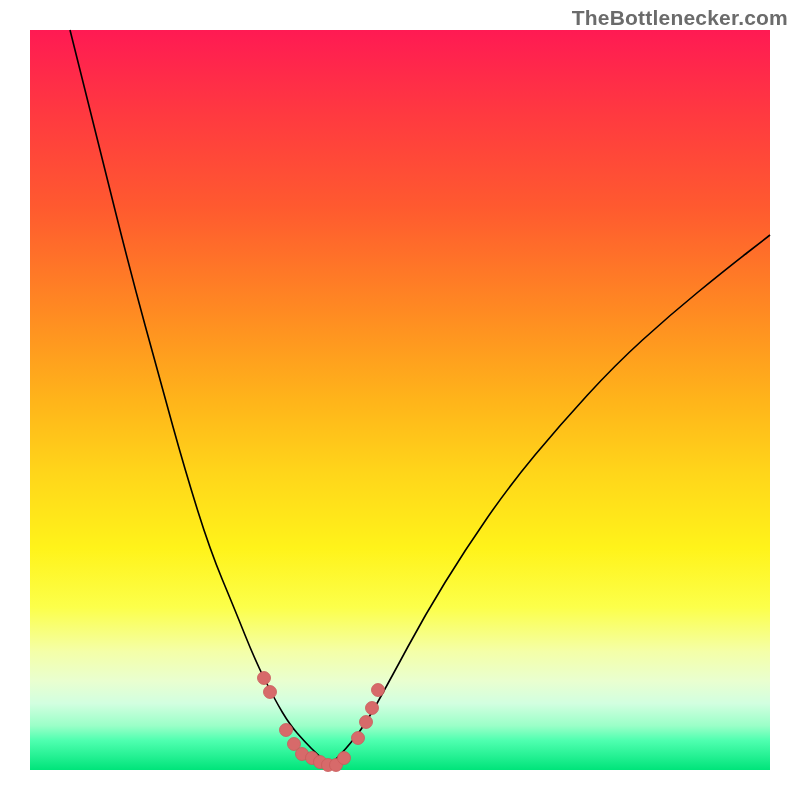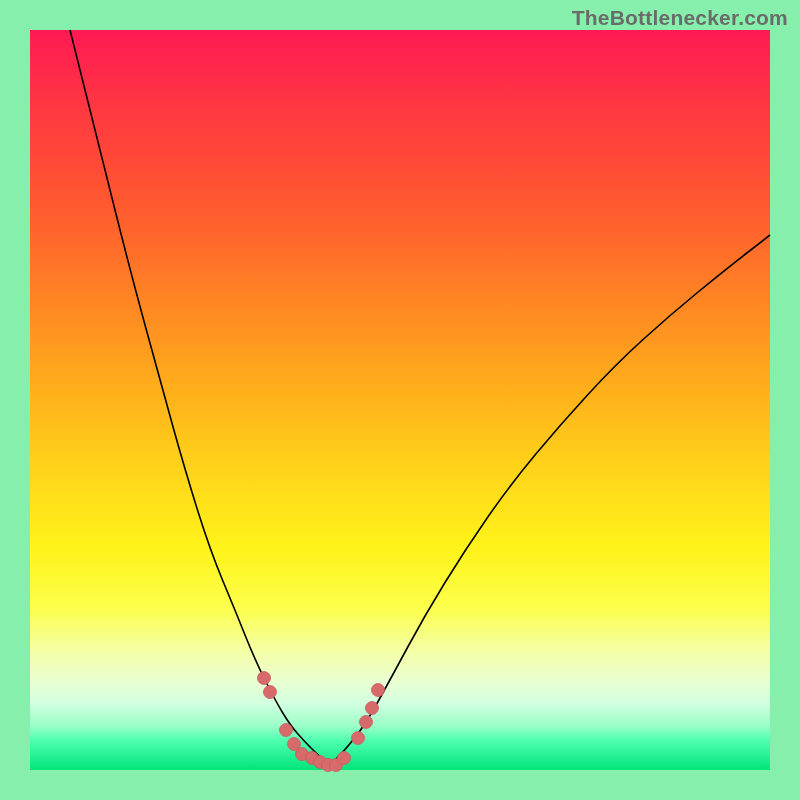--- a/index.html
+++ b/index.html
@@ -8,21 +8,21 @@
     width: 800px;
     height: 800px;
     overflow: hidden;
     background: #000;
     font-family: Arial, Helvetica, sans-serif;
   }
   .frame {
     position: relative;
     width: 800px;
     height: 800px;
-    background: #86efac;
+    background: #ffffff;
   }
   .plot {
     position: absolute;
     left: 30px;
     top: 30px;
     width: 740px;
     height: 740px;
     background: linear-gradient(
       to bottom,
       #ff1a53 0%,

